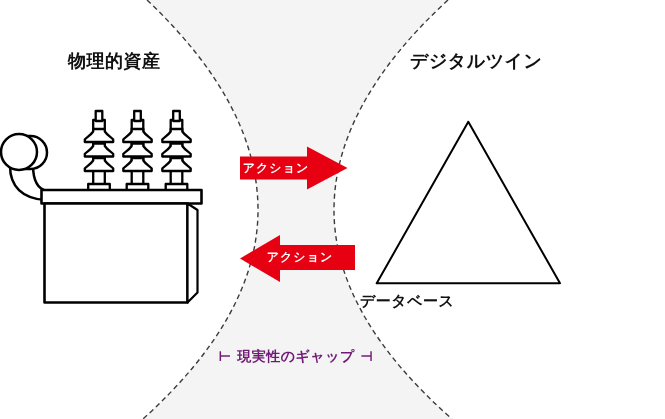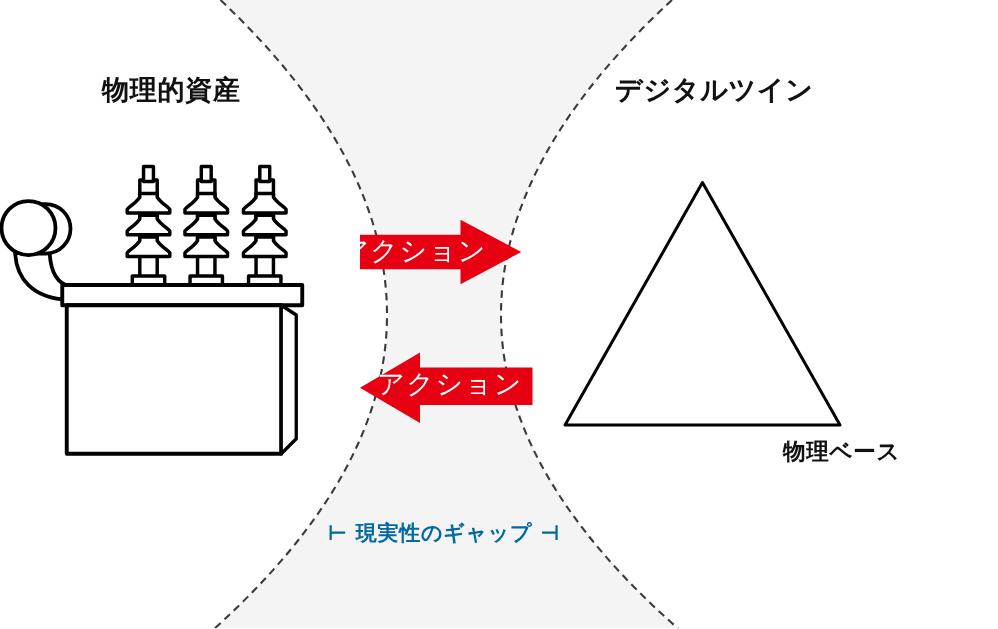--- a/index.html
+++ b/index.html
@@ -16,24 +16,24 @@
     color:#111;
     white-space:nowrap;
     line-height:1;
     letter-spacing:.5px;
   }
   .section-title{font-size:18px;font-weight:700;}
   .tri-label{font-size:15px;font-weight:600;}
   .centered{transform:translate(-50%,-50%);}
   .hcentered{transform:translateX(-50%);}
   .arrow-label{
-    font-size:18px;font-weight:400;color:#fff;letter-spacing:1px;
+    font-size:12px;font-weight:700;color:#fff;letter-spacing:1px;
   }
   .gap-label{
-    font-size:14px;font-weight:700;color:#0369a1;letter-spacing:.5px;
+    font-size:14px;font-weight:700;color:#701a75;letter-spacing:.5px;
   }
   #physical-asset-label{left:68px;top:52px;}
   #digital-twin-label{left:410px;top:52px;}
   #knowledge-base-label{left:486px;top:118px;}
   #hybrid-label{left:471px;top:214px;}
   #database-label{left:360px;top:294px;}
   #physics-base-label{left:522px;top:294px;}
   #action-to-digital-label{left:276px;top:168px;}
   #action-to-physical-label{left:300px;top:257px;}
   #reality-gap-label{left:296px;top:356px;}
@@ -89,22 +89,22 @@
     <polygon points="240,156.5 307,156.5 307,146.5 347.5,168 307,189.5 307,179.5 240,179.5" fill="#e60012"></polygon>
     <polygon points="355,245 280,245 280,235 240,258.5 280,282 280,270 355,270" fill="#e60012"></polygon>
   </svg>
 
   <div class="label section-title" id="physical-asset-label">物理的資産</div>
 
   <div class="label section-title" id="digital-twin-label">デジタルツイン</div>
 
 
 
+  <div class="label tri-label" id="database-label">データベース</div>
 
-  <div class="label tri-label" id="physics-base-label">物理ベース</div>
 
   <div class="label arrow-label centered" id="action-to-digital-label">アクション</div>
 
   <div class="label arrow-label centered" id="action-to-physical-label">アクション</div>
 
   <div class="label gap-label centered" id="reality-gap-label">⊢ 現実性のギャップ ⊣</div>
 
 </div>
 
 </body></html>

